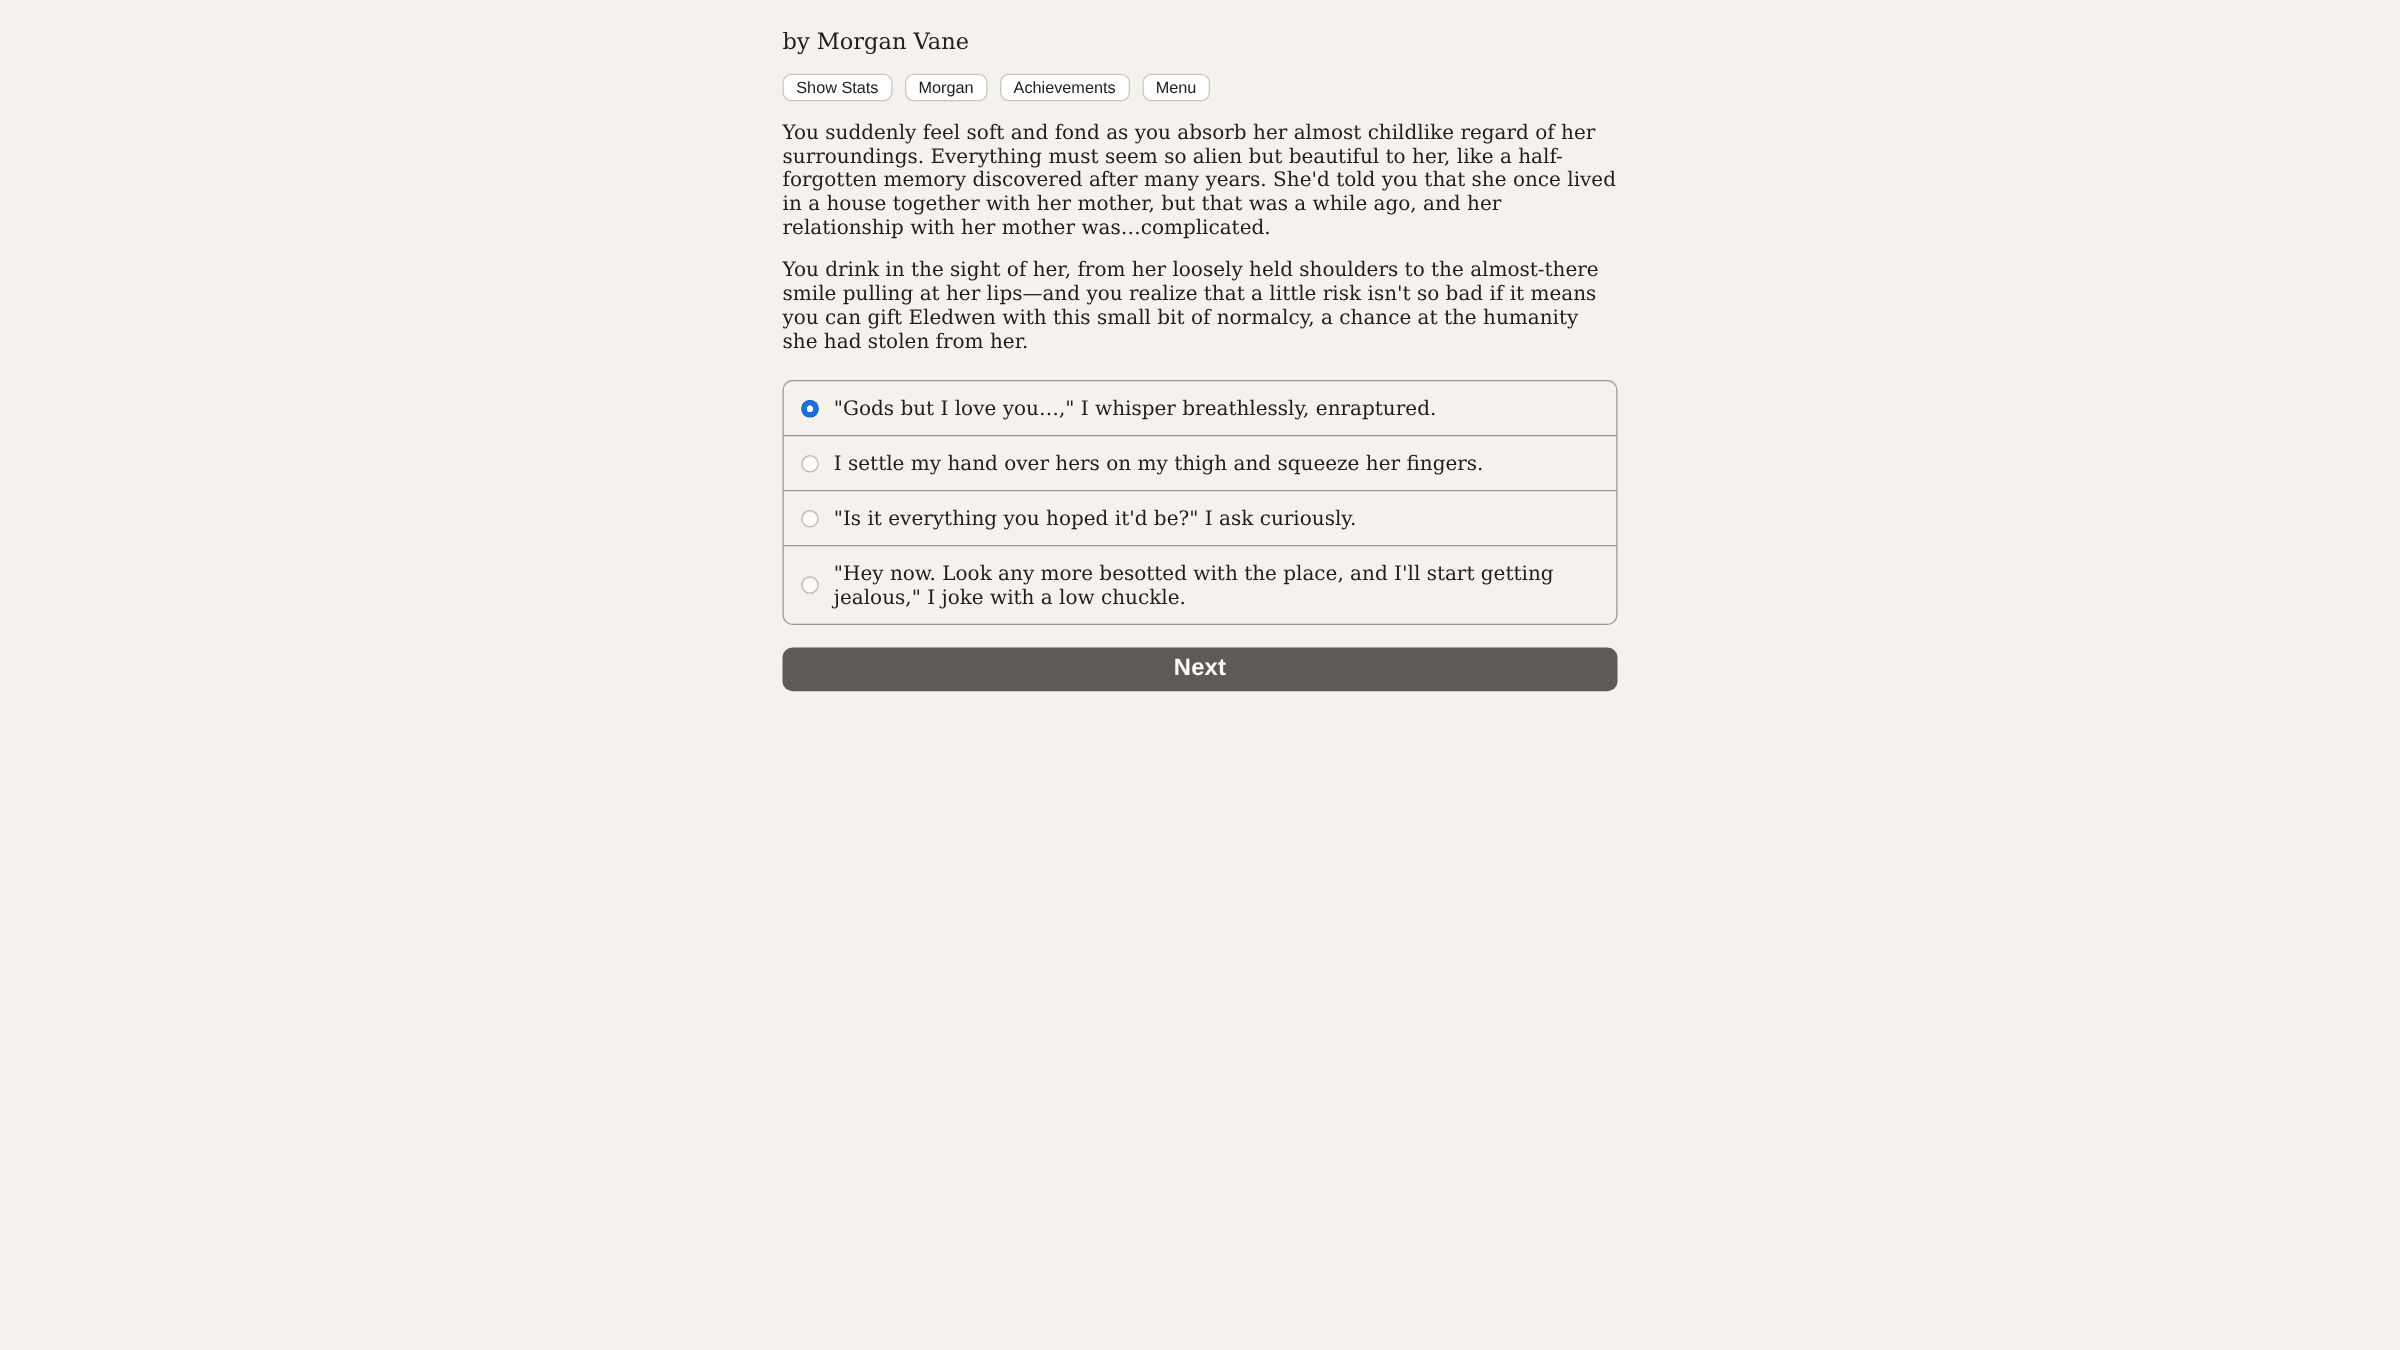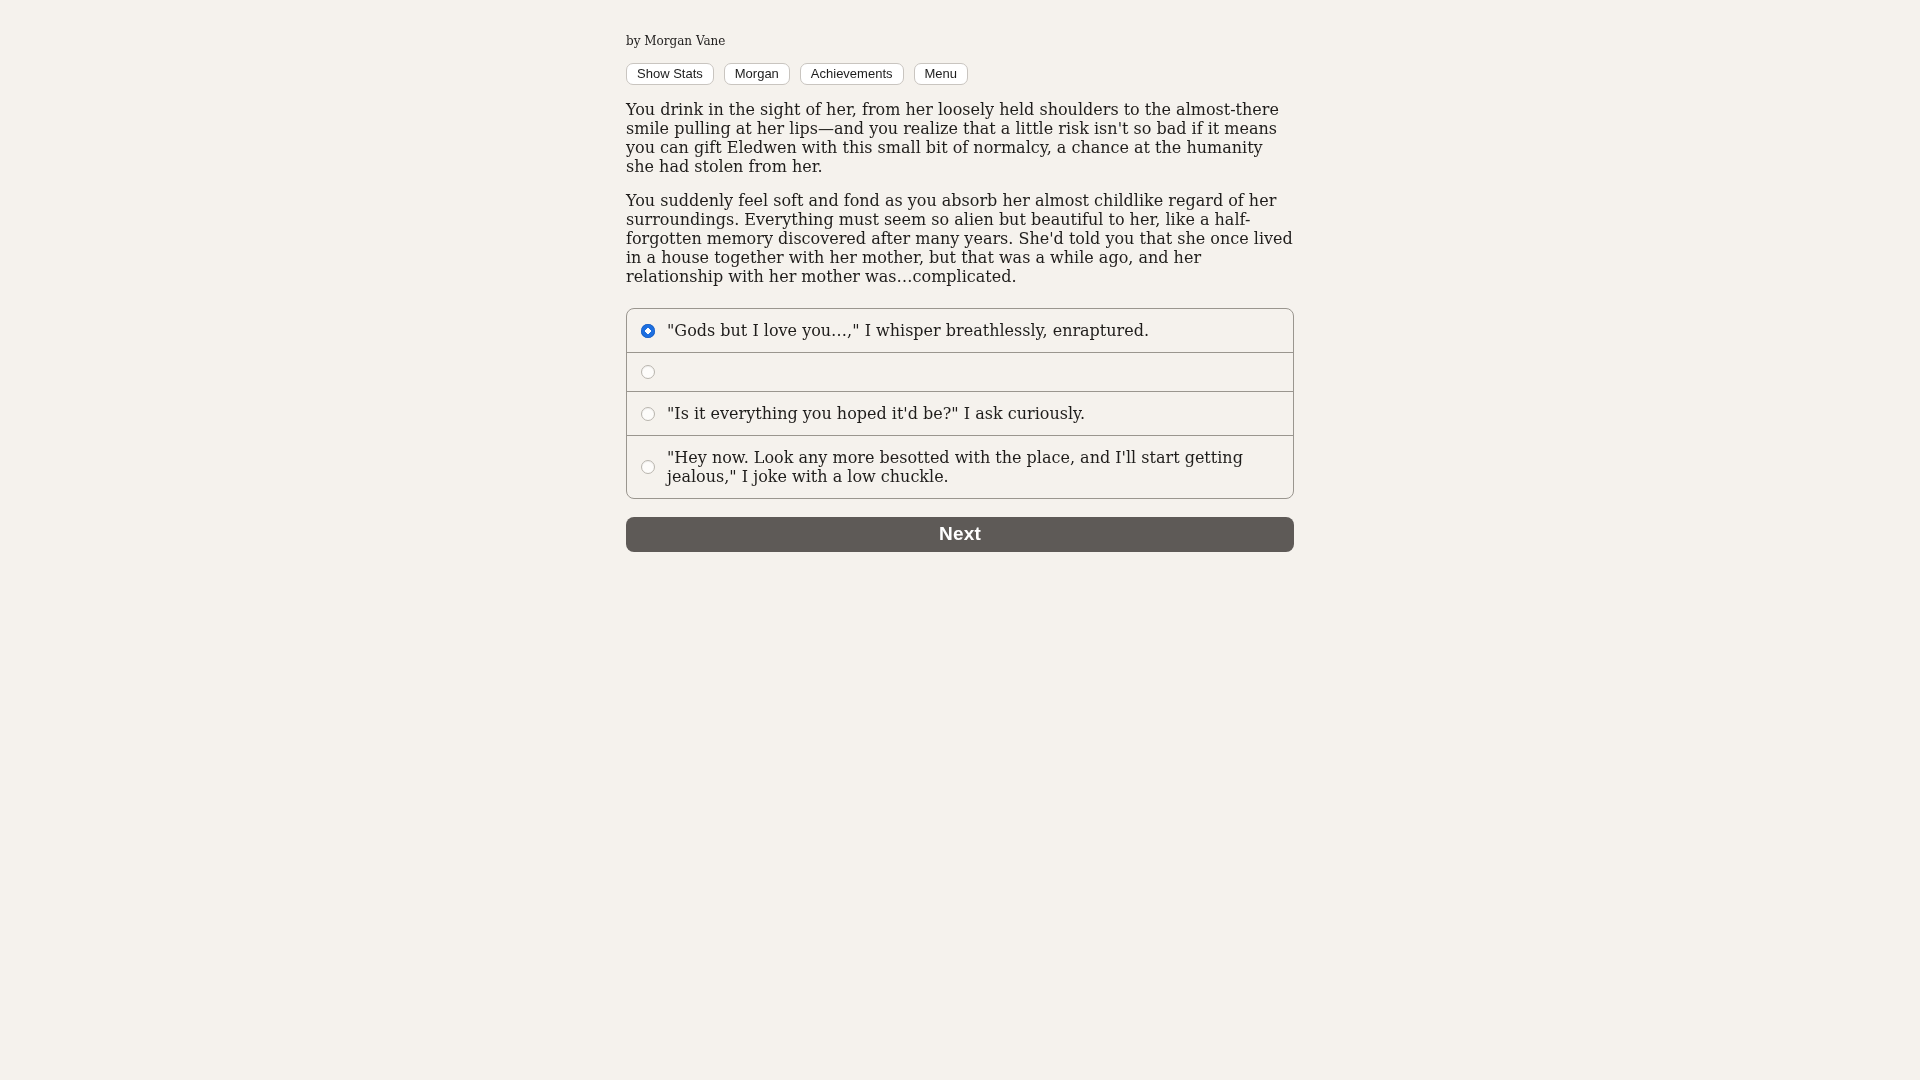--- a/index.html
+++ b/index.html
@@ -15,22 +15,22 @@
     margin: 0 auto;
     padding-top: 21px;
   }
   .game-title {
     font-size: 23px;
     font-weight: normal;
     color: #232120;
     letter-spacing: 0.2px;
   }
   .game-author {
-    font-size: 12px;
-    margin-top: 13px;
+    font-size: 18px;
+    margin-top: 2px;
     color: #232120;
   }
   .toolbar {
     margin-top: 15px;
     display: flex;
     align-items: center;
     gap: 10px;
   }
   .toolbar button {
     font-family: "Liberation Sans", sans-serif;
@@ -111,31 +111,32 @@
   <div class="game-author">by Morgan Vane</div>
 
   <div class="toolbar">
     <button>Show Stats</button>
     <button>Morgan</button>
     <button>Achievements</button>
     <button>Menu</button>
   </div>
 
   <div class="story">
+    <p>You suddenly feel soft and fond as you absorb her almost childlike regard of her surroundings. Everything must seem so alien but beautiful to her, like a half-forgotten memory discovered after many years. She'd told you that she once lived in a house together with her mother, but that was a while ago, and her relationship with her mother was…complicated.</p>
     <p>You drink in the sight of her, from her loosely held shoulders to the almost-there smile pulling at her lips—and you realize that a little risk isn't so bad if it means you can gift Eledwen with this small bit of normalcy, a chance at the humanity she had stolen from her.</p>
-    <p>You suddenly feel soft and fond as you absorb her almost childlike regard of her surroundings. Everything must seem so alien but beautiful to her, like a half-forgotten memory discovered after many years. She'd told you that she once lived in a house together with her mother, but that was a while ago, and her relationship with her mother was…complicated.</p>
   </div>
 
   <div class="choice-box">
     <div class="choice-row">
       <span class="radio selected"></span>
       <span class="choice-label">"Gods but I love you…," I whisper breathlessly, enraptured.</span>
     </div>
     <div class="choice-row">
       <span class="radio"></span>
+      <span class="choice-label">I settle my hand over hers on my thigh and squeeze her fingers.</span>
     </div>
     <div class="choice-row">
       <span class="radio"></span>
       <span class="choice-label">"Is it everything you hoped it'd be?" I ask curiously.</span>
     </div>
     <div class="choice-row">
       <span class="radio"></span>
       <span class="choice-label">"Hey now. Look any more besotted with the place, and I'll start getting jealous," I joke with a low chuckle.</span>
     </div>
   </div>

